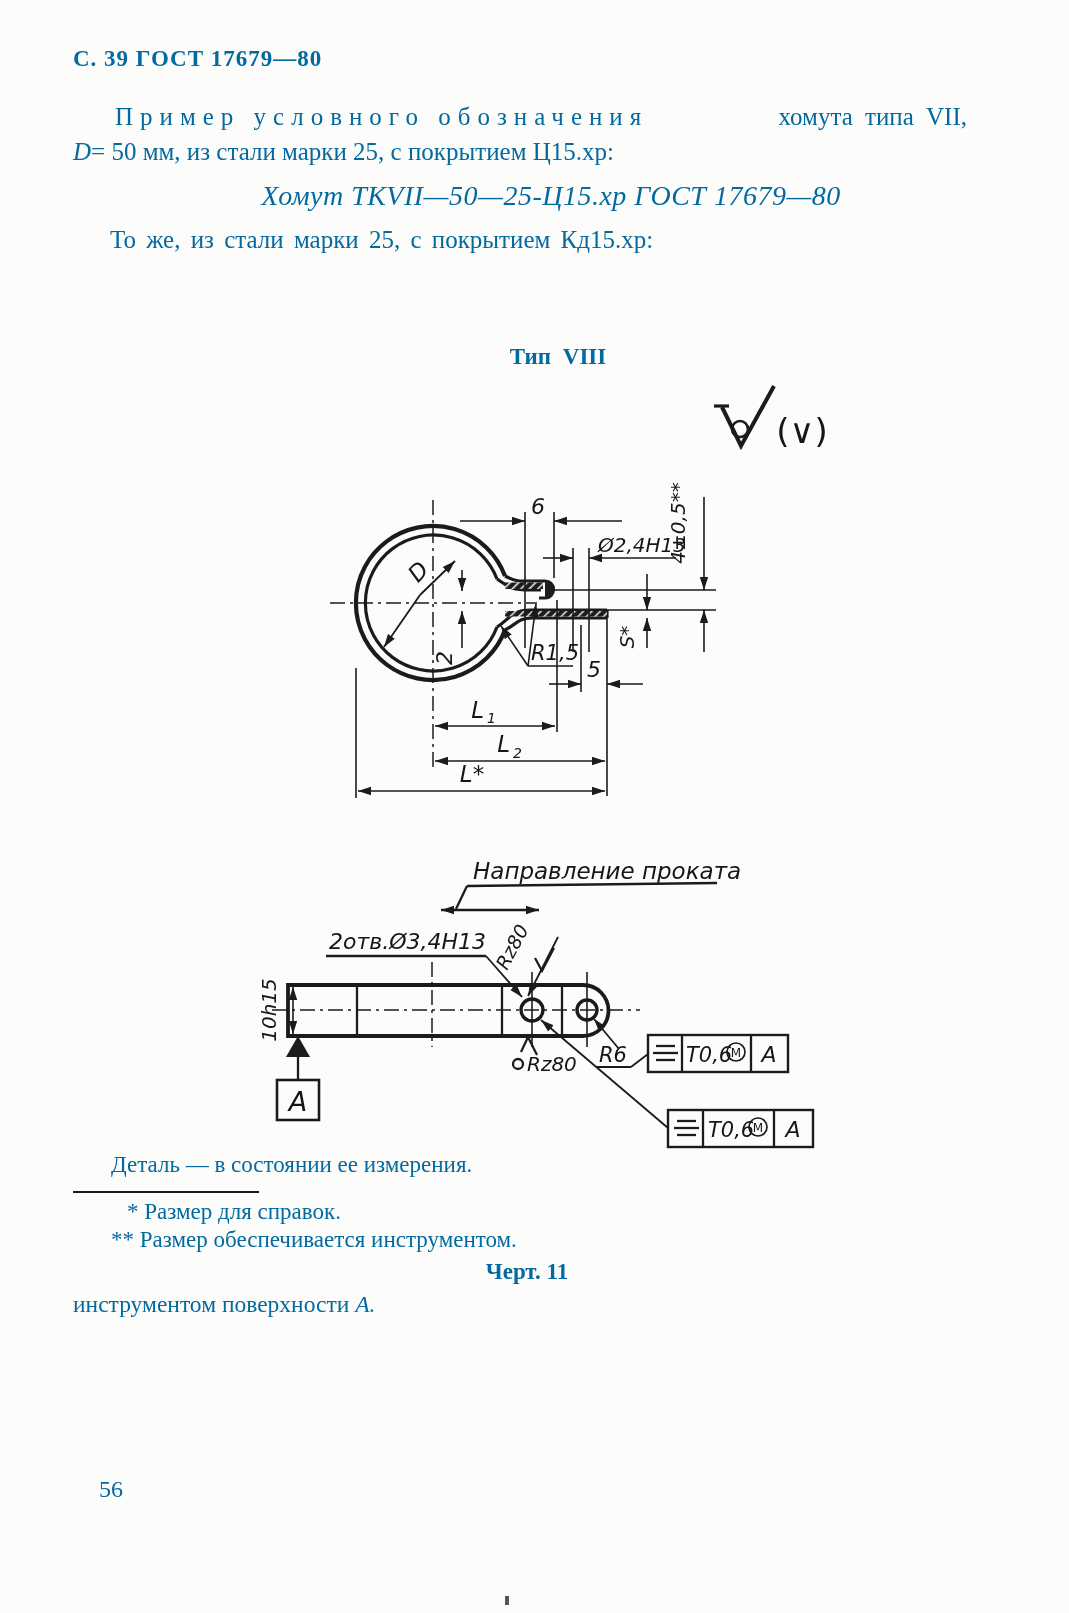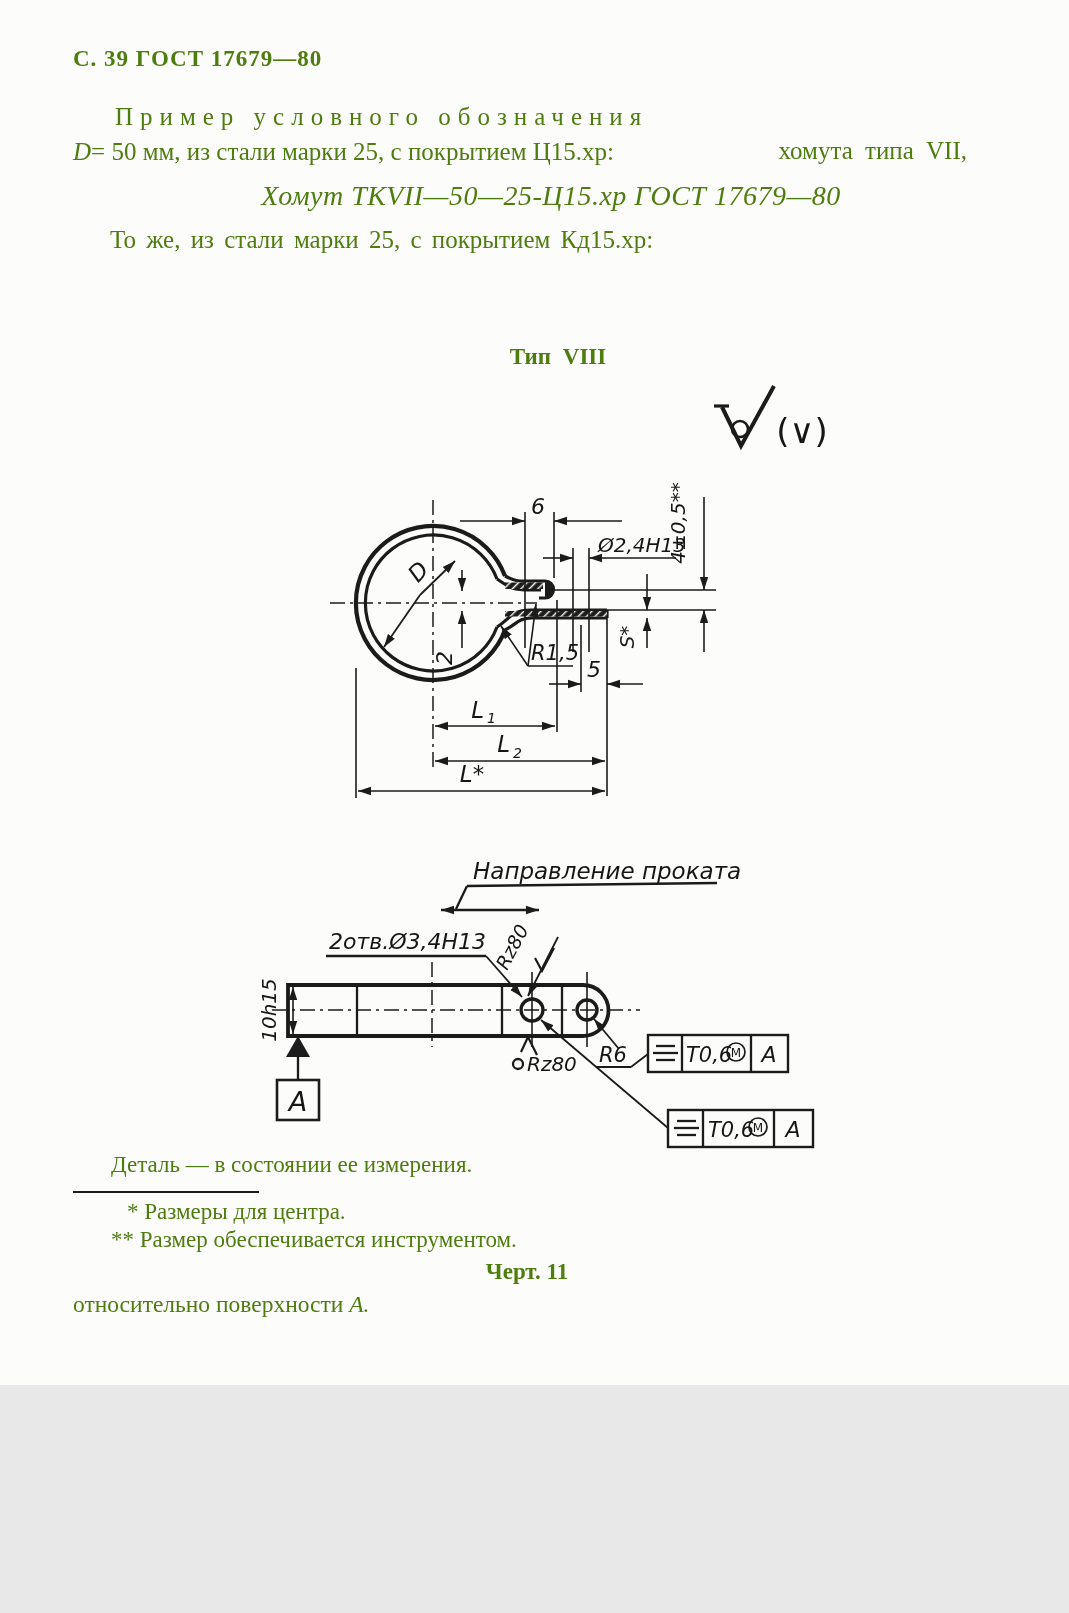--- a/index.html
+++ b/index.html
@@ -1,16 +1,16 @@
 <!DOCTYPE html>
 <html><head>
 <meta charset="utf-8">
 <style>
   html,body{margin:0;padding:0;background:#e8e8e8;}
-  #page{position:relative;width:1069px;height:1385px;background:#fcfcfa;color:#4d7c0f;
+  #page{position:relative;width:1069px;height:1613px;background:#fcfcfa;color:#0369a1;
         font-family:"Liberation Serif",serif;overflow:hidden;}
   .abs{position:absolute;}
   .b{font-weight:bold;}
   .i{font-style:italic;}
   .body-line{font-size:25px;white-space:nowrap;}
   .center{left:0;width:1054px;text-align:center;}
   .desig{font-style:italic;font-size:28px;letter-spacing:.5px;padding-left:24px;}
   .fnote{font-size:23px;white-space:nowrap;}
   .just{text-align:justify;text-align-last:justify;}
   svg{position:absolute;left:0;top:0;}
@@ -22,21 +22,21 @@
 </style>
 </head>
 <body>
 
 <div id="page">
 
   <div class="abs b" style="left:73px;top:46px;font-size:23px;letter-spacing:1px;">С. 39 ГОСТ 17679—80</div>
 
   <div class="abs body-line" style="left:115px;top:103px;width:852px;display:flex;justify-content:space-between;">
     <span style="letter-spacing:7px;">Пример условного обозначения</span>
-    <span style="word-spacing:6px;margin-top:34px;">хомута типа VII,</span>
+    <span style="word-spacing:6px;">хомута типа VII,</span>
   </div>
   <div class="abs body-line" style="left:73px;top:138px;">
     <span class="i">D</span><span>= 50 мм, из стали марки 25, с покрытием Ц15.хр:</span>
   </div>
   <div class="abs center desig" style="top:180px;">Хомут ТКVII—50—25-Ц15.хр ГОСТ 17679—80</div>
   <div class="abs body-line" style="left:110px;top:226px;word-spacing:4px;">То же, из стали марки 25, с покрытием Кд15.хр:</div>
 
   <div class="abs center b" style="top:344px;font-size:23px;word-spacing:6px;margin-left:31px;">Тип VIII</div>
 
   <svg width="1069" height="1613" viewBox="0 0 1069 1613">
@@ -241,24 +241,24 @@
       <circle class="ln" style="stroke-width:1.7" cx="758" cy="1127" r="9"></circle>
       <text class="sm" x="758" y="1132" text-anchor="middle" font-size="12">М</text>
       <text class="dl" x="793" y="1137" text-anchor="middle" font-size="22">А</text>
     </g>
 
     <rect x="505" y="1596" width="4" height="9" fill="#555"></rect>
   </svg>
 
   <div class="abs fnote" style="left:111px;top:1152px;">Деталь — в состоянии ее измерения.</div>
   <div class="abs" style="left:73px;top:1191px;width:186px;border-top:2.5px solid #1b1b1b;"></div>
-  <div class="abs fnote" style="left:127px;top:1199px;">*  Размеры для центра.</div>
+  <div class="abs fnote" style="left:127px;top:1199px;">*  Размер для справок.</div>
   <div class="abs fnote" style="left:111px;top:1227px;">**  Размер обеспечивается инструментом.</div>
 
   <div class="abs" style="left:73px;top:1291px;font-size:23.5px;">
-    <span>относительно поверхности</span>
+    <span>инструментом поверхности</span>
     <span class="i">А.</span>
   </div>
 
   <div class="abs center b" style="top:1259px;font-size:23px;">Черт. 11</div>
 
   <div class="abs" style="left:99px;top:1476px;font-size:24px;">56</div>
 </div>
 
 </body></html>

